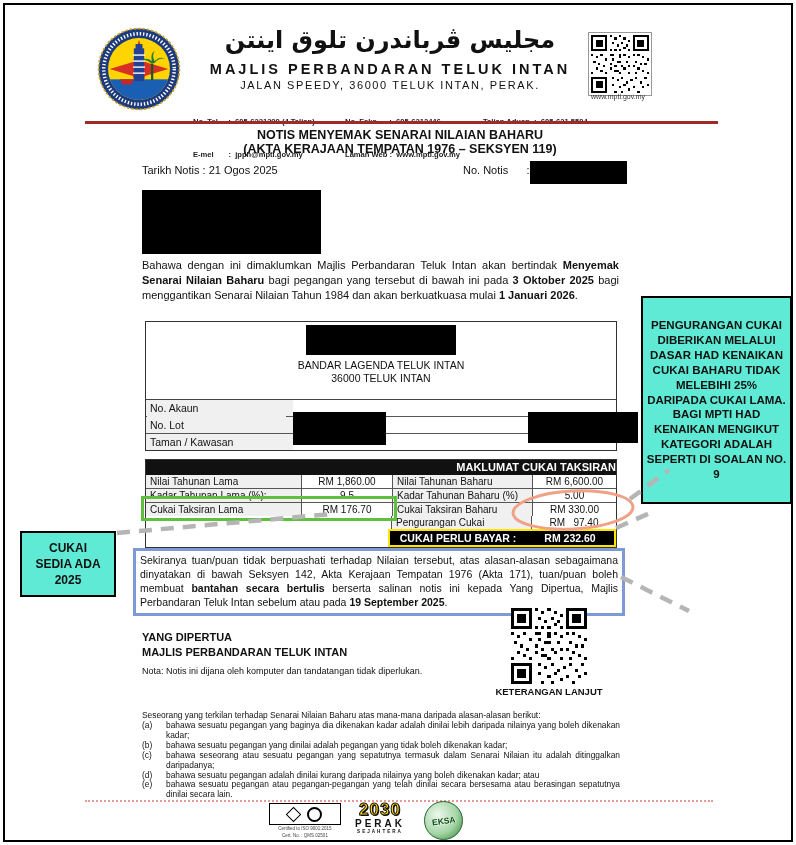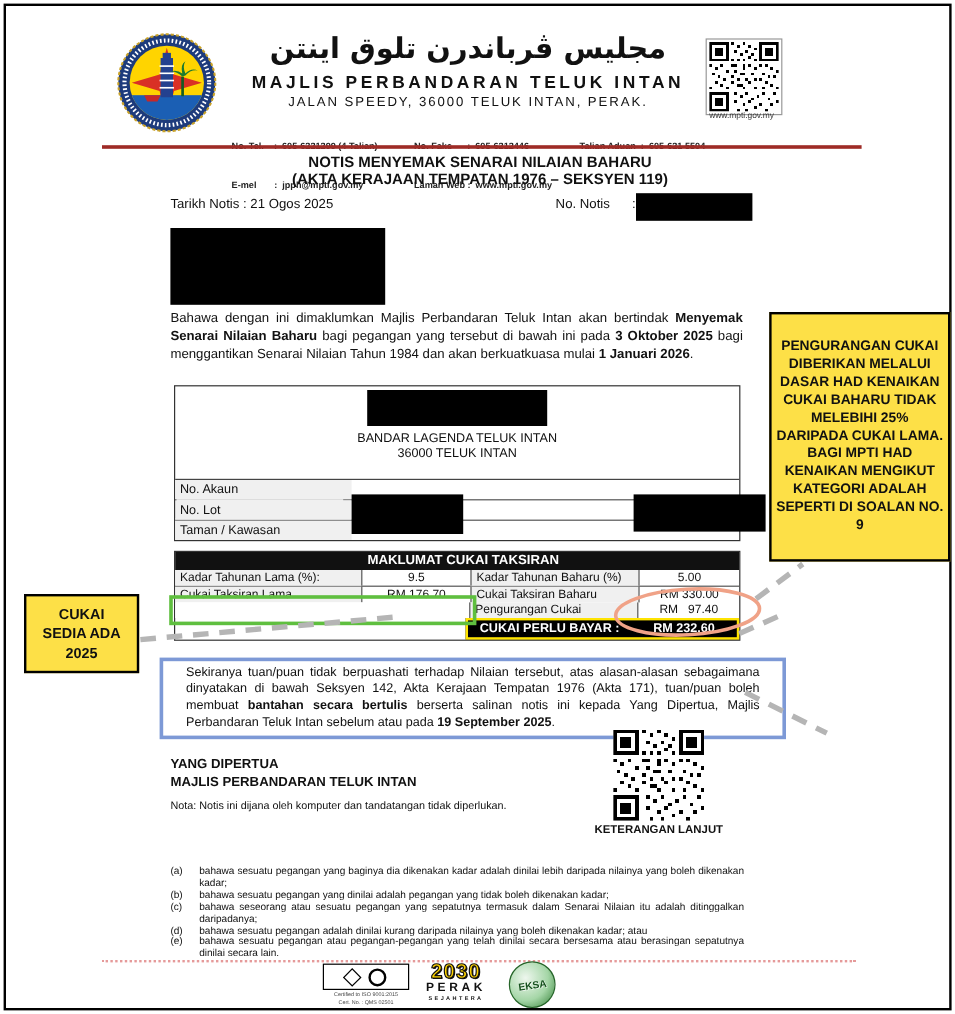--- a/index.html
+++ b/index.html
@@ -33,21 +33,21 @@
   .redact { background:#000; }
   .redact-notis { left:530px; top:161px; width:97px; height:23px; }
   .redact-addr { left:142px; top:190px; width:179px; height:64px; }
 
   .intro { left:142px; top:258px; width:477px; font-size:11px; line-height:1.38; text-align:justify; }
 
   
   .ptable { left:145px; top:321px; width:470px; border:1.5px solid #333; background:#fff; position:absolute; }
   .bar { background:#111; color:#fff; font-weight:bold; font-size:11px; line-height:15px; height:15px; }
   .bar.center { text-align:center; }
-  .bar.left { text-align:center; padding-left:10px; }
+  .bar.left { text-align:right; padding-left:10px; }
   .pbody { position:relative; height:74px; border-bottom:1px solid #444; }
   .pbody .blk { margin:3px auto 4px auto; width:150px; height:30px; background:#000; }
   .pbody .line { text-align:center; font-size:10.5px; line-height:1.25; }
   .prow { display:flex; height:16px; font-size:10.5px; line-height:16px;flex-direction:column; }
   .prow + .prow { border-top:1px solid #555;gap:24px; }
   .prow .lab { background:#f0f0f0; padding-left:4px; box-sizing:border-box; }
   .prow .val { box-sizing:border-box; }
   .prow > div + div { border-left:1px solid #555; }
   .w1 { width:147px; } .w2 { width:93px; } .w3 { width:140px; } .w4 { width:90px; }
   .wspan { flex:1; padding-left:6px; }
@@ -66,21 +66,21 @@
   .crow.noborder { border-top:none; }
   .crow .spacer + div { border-left:1px solid #555; }
   .totalrow { display:flex; height:18px; }
   .totalrow .spacer { width:242px; }
   .totalbox { display:flex; flex:1; background:#000; color:#fff; font-weight:bold; font-size:10.5px;
               line-height:14px; border:2.5px solid #ffe400; }
   .totalbox .tl { flex:1; text-align:center; } .totalbox .tv { width:88px; text-align:center; }
 
   .green-hl { left:141px; top:496px; width:250px; height:19px; border:3px solid #5fbf3f; }
 
-  .bluebox { left:133px; top:548px; width:478px; border:3px solid #7d99d6; padding:3px 19px;
+  .bluebox { left:133px; top:548px; width:478px; border:3px solid #7d99d6; padding:3px 4px;
              font-size:10.5px; line-height:1.33; text-align:justify; background:#fff; }
 
   .sig { left:142px; top:630px; font-size:11px; font-weight:bold; line-height:1.35; }
   .nota { left:142px; top:666px; font-size:9px; }
 
   .qr2 { left:511px; top:608px; width:76px; height:76px; }
   .qr2cap { left:486px; top:686px; width:126px; text-align:center; font-size:9.5px; font-weight:bold; }
 
   .ket-h { left:142px; top:698px; font-size:9.5px; font-weight:bold; text-decoration:underline; }
   .ket-i { left:142px; top:710px; font-size:8.4px; }
@@ -103,22 +103,22 @@
            -webkit-text-stroke:1px #111; text-shadow:1px 1px 0 #111; line-height:1; }
   .pname { font-size:10px; font-weight:900; letter-spacing:3px; color:#111; line-height:1.1; }
   .psub  { font-size:4.6px; font-weight:bold; letter-spacing:2px; color:#111; line-height:1.4; }
   .eksa { left:424px; top:801px; width:37px; height:37px; border-radius:50%;
           background:radial-gradient(circle at 35% 35%, #eef7ee, #a5d6a7 55%, #2e7d32);
           border:1.5px solid #256428; display:flex; align-items:center; justify-content:center; }
   .eksa span { font-size:8.5px; font-weight:900; color:#14501c; transform:rotate(-8deg);
                text-shadow:0.5px 0.5px 0 #fff; }
 
   
-  .callout { border:2px solid #000; background:#fde047; font-weight:bold; text-align:center;
-             display:flex; align-items:center; justify-content:center; box-sizing:border-box; }
+  .callout { border:2px solid #000; background:#5eead4; font-weight:bold; text-align:center;
+             display:flex; align-items:center; justify-content:center; box-sizing:border-box;margin-top:36px; }
   .ann-left { left:20px; top:495px; width:96px; height:66px; font-size:12px; line-height:1.35; padding:0 10px; }
   .ann-r1 { left:641px; top:260px; width:151px; height:208px; font-size:11.5px; line-height:1.3; padding:4px 3px; }
   .ann-r2 { left:648px; top:487px; width:140px; height:54px; font-size:11.5px; line-height:1.35; padding:0 6px; }
   .ann-r3 { left:609px; top:611px; width:174px; height:94px; font-size:11.5px; line-height:1.3; padding:2px 4px; }
 
   .overlay { left:0; top:0; width:796px; height:845px; pointer-events:none; }
 </style>
 </head>
 <body>
 
@@ -297,20 +297,26 @@
       <div class="lab w1">Taman / Kawasan</div>
       <div class="val wspan">Bandar Lagenda Teluk Intan</div>
     </div>
     <div class="pred1"></div>
     <div class="pred2"></div>
   </div>
 
   <div class="ctable">
     <div class="bar left">MAKLUMAT CUKAI TAKSIRAN</div>
     <div class="crow">
+      <div class="lab x1">Nilai Tahunan Lama</div>
+      <div class="val x2">RM 1,860.00</div>
+      <div class="lab x3">Nilai Tahunan Baharu</div>
+      <div class="val x4">RM 6,600.00</div>
+    </div>
+    <div class="crow">
       <div class="lab x1">Kadar Tahunan Lama (%):</div>
       <div class="val x2">9.5</div>
       <div class="lab x3">Kadar Tahunan Baharu (%)</div>
       <div class="val x4">5.00</div>
     </div>
     <div class="crow">
       <div class="lab x1">Cukai Taksiran Lama</div>
       <div class="val x2">RM 176.70</div>
       <div class="lab x3">Cukai Taksiran Baharu</div>
       <div class="val x4">RM 330.00</div>
@@ -339,20 +345,21 @@
   </div>
   <div class="abs nota">Nota: Notis ini dijana oleh komputer dan tandatangan tidak diperlukan.</div>
 
   <div class="abs qr2">
       <svg viewBox="0 0 25 25">
         <use href="#qr"></use>
       </svg>
     </div>
   <div class="abs qr2cap">KETERANGAN LANJUT</div>
 
+  <div class="abs ket-i">Seseorang yang terkilan terhadap Senarai Nilaian Baharu atas mana-mana daripada alasan-alasan berikut:</div>
   <div class="abs ket-list">
     <div class="ket-item">
       <div class="lb">(a)</div>
       <div class="tx">bahawa sesuatu pegangan yang baginya dia dikenakan kadar adalah dinilai lebih daripada nilainya yang boleh dikenakan kadar;</div>
     </div>
     <div class="ket-item">
       <div class="lb">(b)</div>
       <div class="tx">bahawa sesuatu pegangan yang dinilai adalah pegangan yang tidak boleh dikenakan kadar;</div>
     </div>
     <div class="ket-item">

